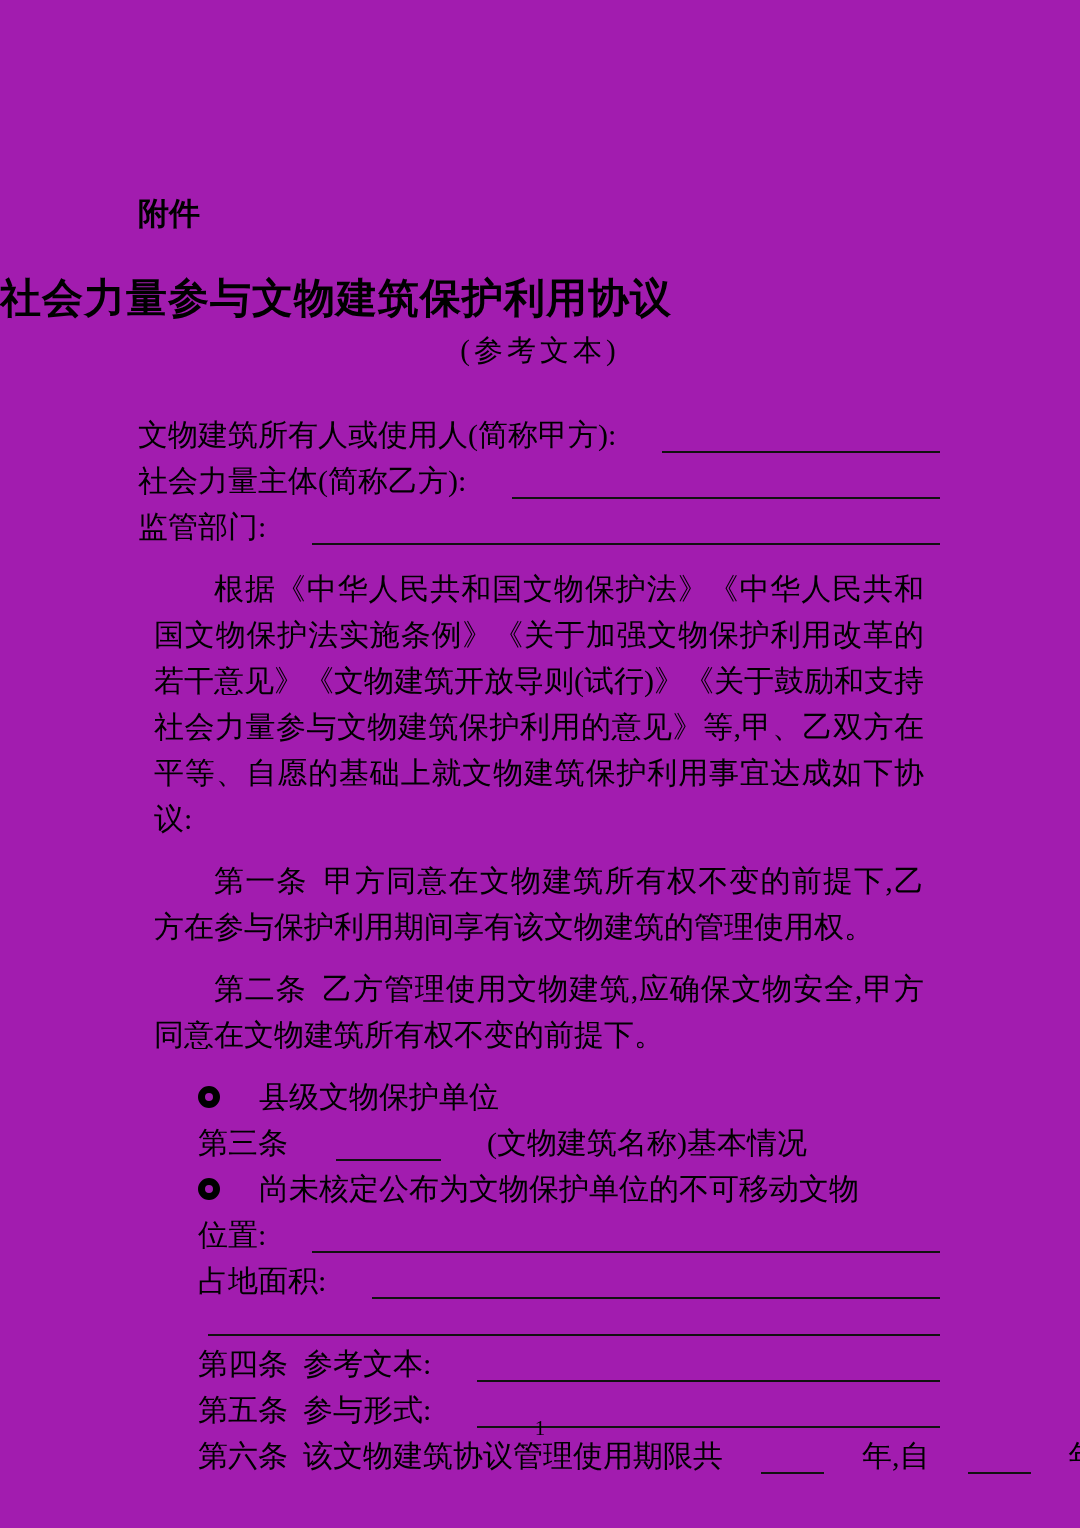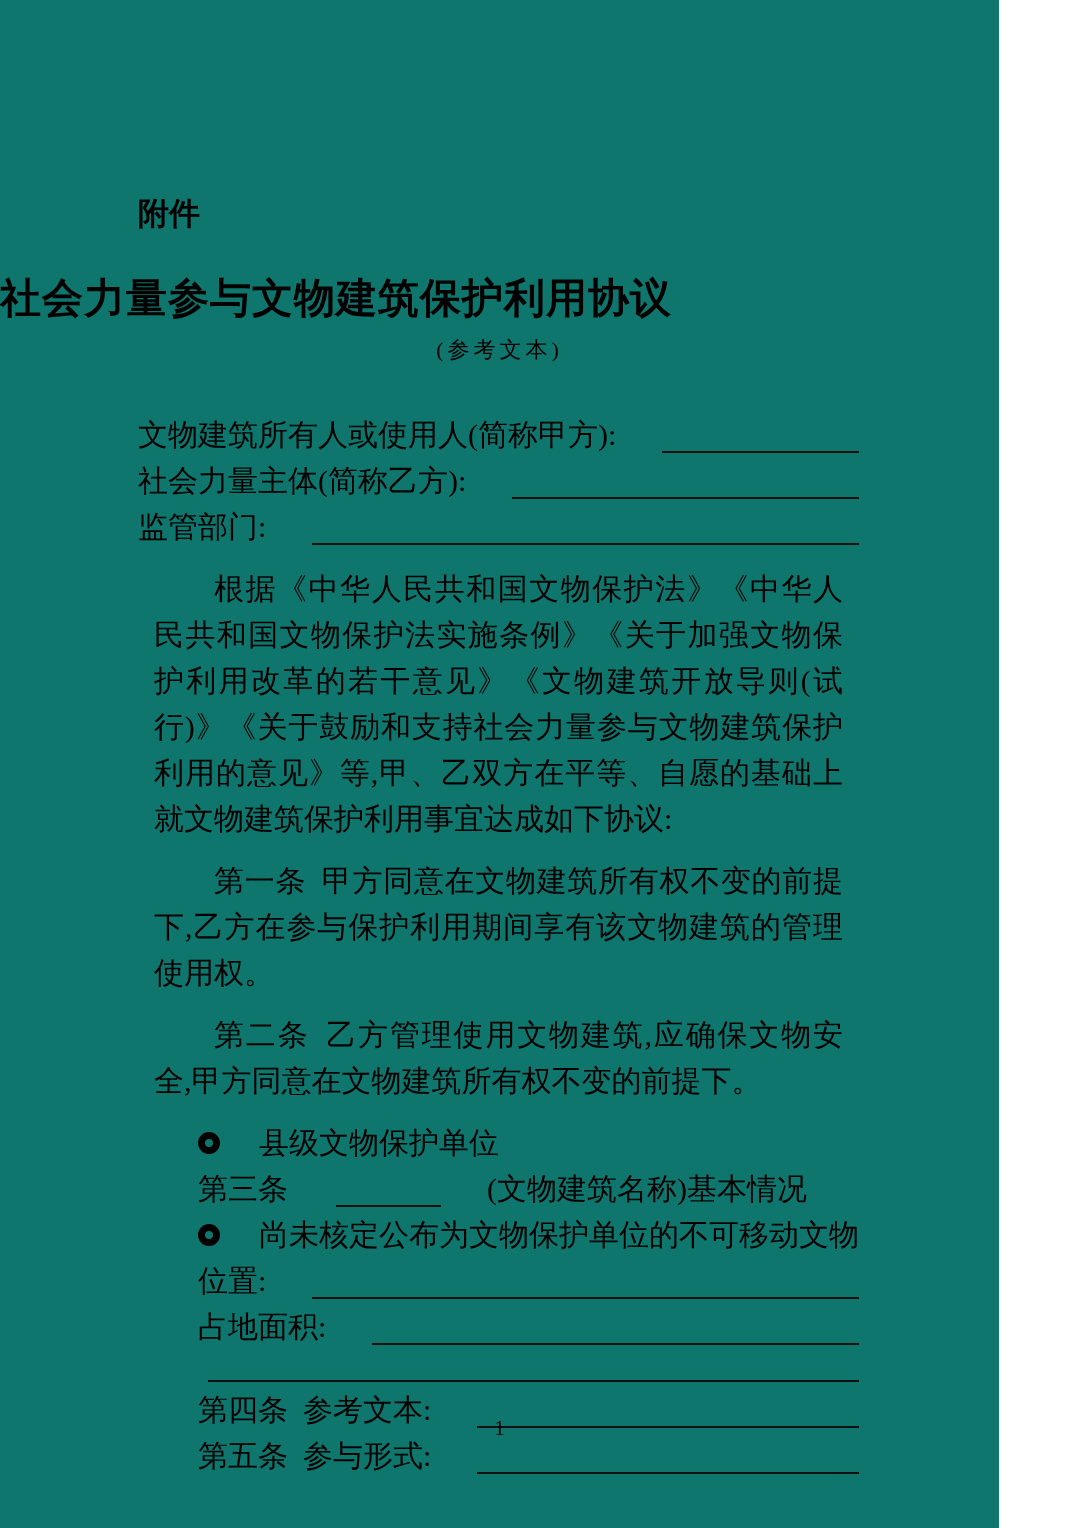--- a/index.html
+++ b/index.html
@@ -1,20 +1,20 @@
 <!DOCTYPE html>
 <html><head>
 <meta charset="utf-8">
 <style>
   html, body { margin: 0; padding: 0; background: #ffffff; }
   .page {
     position: relative;
-    width: 999px;
+    width: 1080px;
     height: 1528px;
-    background: #0f766e;
+    background: #a21caf;
     color: #000000;
     font-family: "Liberation Serif", "DejaVu Serif", serif;
     overflow: hidden;
   }
   .attachment {
     padding-top: 197px;
     margin-left: 138px;
     font-family: "Liberation Sans", "DejaVu Sans", sans-serif;
     font-weight: 600;
     font-size: 31px;
@@ -24,21 +24,21 @@
     margin-top: 41px;
     text-align: left;
     font-size: 41px;
     font-weight: 700;
     line-height: 52px;
     letter-spacing: 1px;
   }
   .subtitle {
     margin-top: 6px;
     text-align: center;
-    font-size: 22px;
+    font-size: 29px;
     line-height: 40px;
     letter-spacing: 4px;
   }
   .body {
     margin: 42px 140px 0 138px;
     font-size: 30px;
     line-height: 46px;
   }
   .line { display: flex; align-items: flex-end; gap: 36px; }
   .lbl { white-space: nowrap; flex: 0 0 auto; }
@@ -143,18 +143,25 @@
     <div class="line ind">
       <span class="lbl">第四条 参考文本:</span>
       <span class="blank"></span>
     </div>
 
     <div class="line ind">
       <span class="lbl">第五条 参与形式:</span>
       <span class="blank"></span>
     </div>
 
+    <div class="line ind">
+      <span class="lbl">第六条 该文物建筑协议管理使用期限共</span>
+      <span class="blank tiny"></span>
+      <span class="lbl">年,自</span>
+      <span class="blank tiny"></span>
+      <span class="lbl">年</span>
+    </div>
 
   </div>
 
   <div class="page-number">1</div>
 
 </div>
 
 </body></html>

